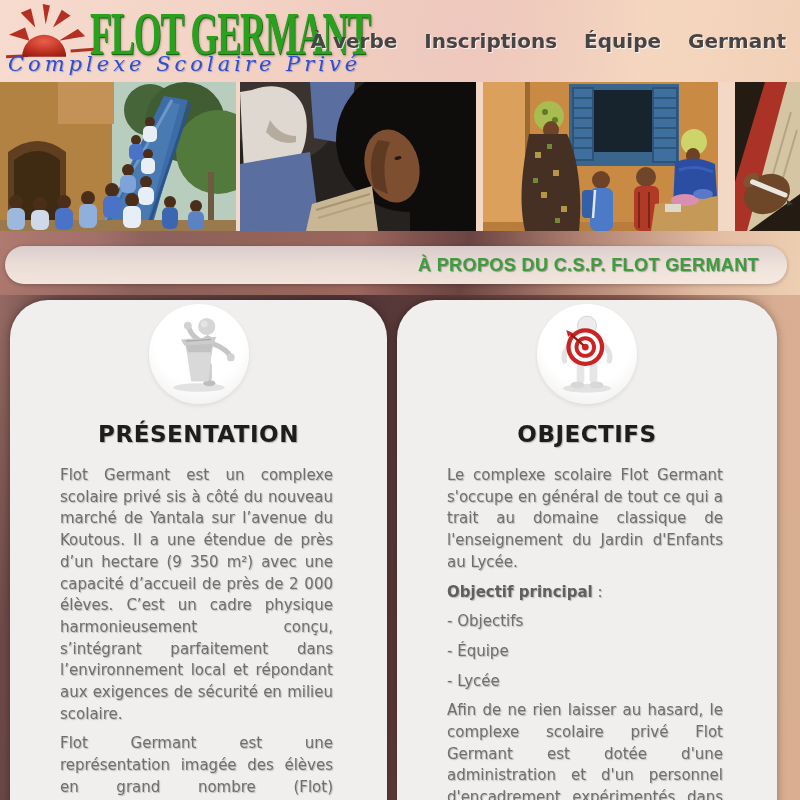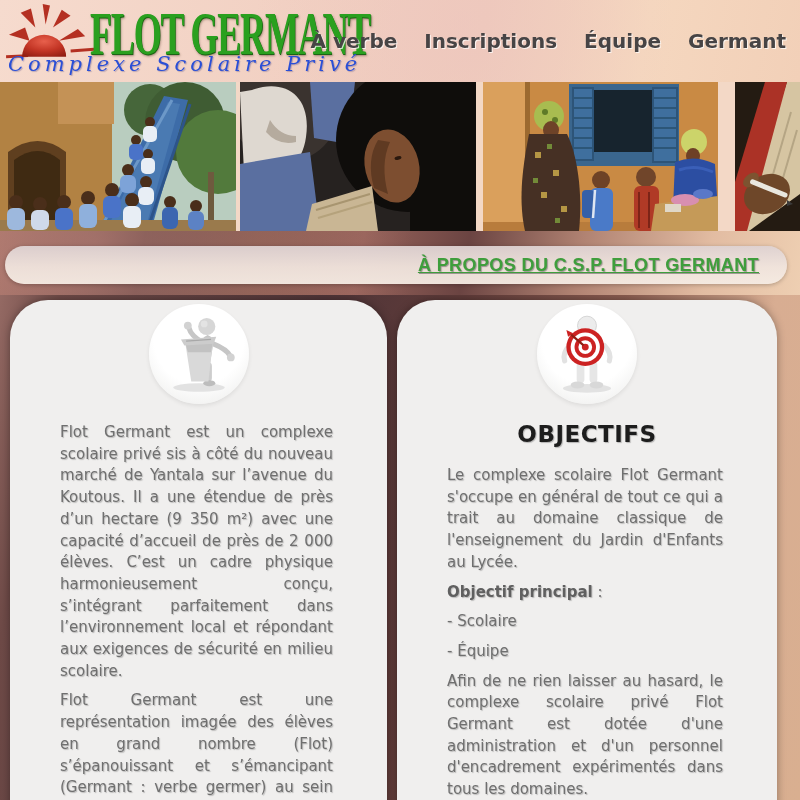--- a/index.html
+++ b/index.html
@@ -62,21 +62,21 @@
   }
   .banner-pill{
     position:absolute;left:5px;top:15px;width:782px;height:38px;border-radius:19px;
     background:linear-gradient(180deg,rgba(222,210,210,.95) 0%,rgba(240,228,221,.95) 55%,rgba(245,235,227,.95) 100%);
     box-shadow:0 1px 4px rgba(0,0,0,.25);
     display:flex;align-items:center;justify-content:flex-end;padding-right:28px;
   }
   .banner-pill span{
     font-family:"Liberation Sans",sans-serif;
     font-size:18px;font-weight:bold;color:#3f9e3c;letter-spacing:.4px;
-    text-shadow:1px 1px 1px rgba(60,60,60,.45);white-space:nowrap;text-decoration:underline;
+    text-shadow:1px 1px 1px rgba(60,60,60,.45);white-space:nowrap;
   }
   
   .main{position:absolute;left:0;top:295px;width:800px;height:505px;z-index:3;}
   .card{
     position:absolute;top:5px;height:520px;background:#f0efee;
     border-radius:38px 38px 0 0;box-shadow:0 0 8px rgba(0,0,0,.35);
   }
   .card-pres{left:10px;width:377px;}
   .card-obj{left:397px;width:380px;}
   .icon-circle{
@@ -300,20 +300,21 @@
           <path d="M66,38 C76,42 83,46 86,52" stroke="#c6c6c6" stroke-width="6" fill="none" stroke-linecap="round"></path>
           <circle cx="87" cy="54" r="4.5" fill="#d2d2d2"></circle>
           <circle cx="59" cy="18" r="10" fill="#d6d6d6"></circle>
           <circle cx="56" cy="15" r="4" fill="#e6e6e6" opacity=".8"></circle>
           <path d="M34,37 L66,37 L61,82 L41,82 Z" fill="#d9d9d9"></path>
           <path d="M34,37 L66,37 L64,48 L37,48 Z" fill="#c2c2c2"></path>
           <path d="M29,33 L70,30 L67,38 L33,40 Z" fill="#cccccc"></path>
           <line x1="35" y1="35" x2="64" y2="33" stroke="#a8a8a8" stroke-width="1.5"></line>
         </svg>
       </div>
+      <h2>PRÉSENTATION</h2>
       <div class="card-text">
         <p>Flot Germant est un complexe scolaire privé sis à côté du nouveau marché de Yantala sur l’avenue du Koutous. Il a une étendue de près d’un hectare (9 350 m²) avec une capacité d’accueil de près de 2 000 élèves. C’est un cadre physique harmonieusement conçu, s’intégrant parfaitement dans l’environnement local et répondant aux exigences de sécurité en milieu scolaire.</p>
         <p>Flot Germant est une représentation imagée des élèves en grand nombre (Flot) s’épanouissant et s’émancipant (Germant : verbe germer) au sein de l’établissement.</p>
       </div>
     </section>
 
     <section class="card card-obj">
       <div class="icon-circle">
         <svg width="86" height="86" viewBox="0 0 100 100">
           <ellipse cx="50" cy="90" rx="28" ry="5" fill="#e2e2e2"></ellipse>
@@ -330,20 +331,21 @@
           <circle cx="48" cy="42" r="8" fill="#ffffff"></circle>
           <circle cx="48" cy="42" r="4" fill="#cc2222"></circle>
           <line x1="30" y1="26" x2="46" y2="40" stroke="#8f1d12" stroke-width="2.5"></line>
           <polygon points="26,22 34,26 28,30" fill="#cc2222"></polygon>
         </svg>
       </div>
       <h2>OBJECTIFS</h2>
       <div class="card-text">
         <p>Le complexe scolaire Flot Germant s'occupe en général de tout ce qui a trait au domaine classique de l'enseignement du Jardin d'Enfants au Lycée.</p>
         <p><span class="lbl">Objectif principal</span><span> :</span></p>
-        <p class="li">- Scolaire</p>
+        <p class="li">- Objectifs</p>
         <p class="li">- Équipe</p>
+        <p class="li">- Lycée</p>
         <p>Afin de ne rien laisser au hasard, le complexe scolaire privé Flot Germant est dotée d'une administration et d'un personnel d'encadrement expérimentés dans tous les domaines.</p>
       </div>
     </section>
 
   </main>
 </div>
 
 </body></html>

